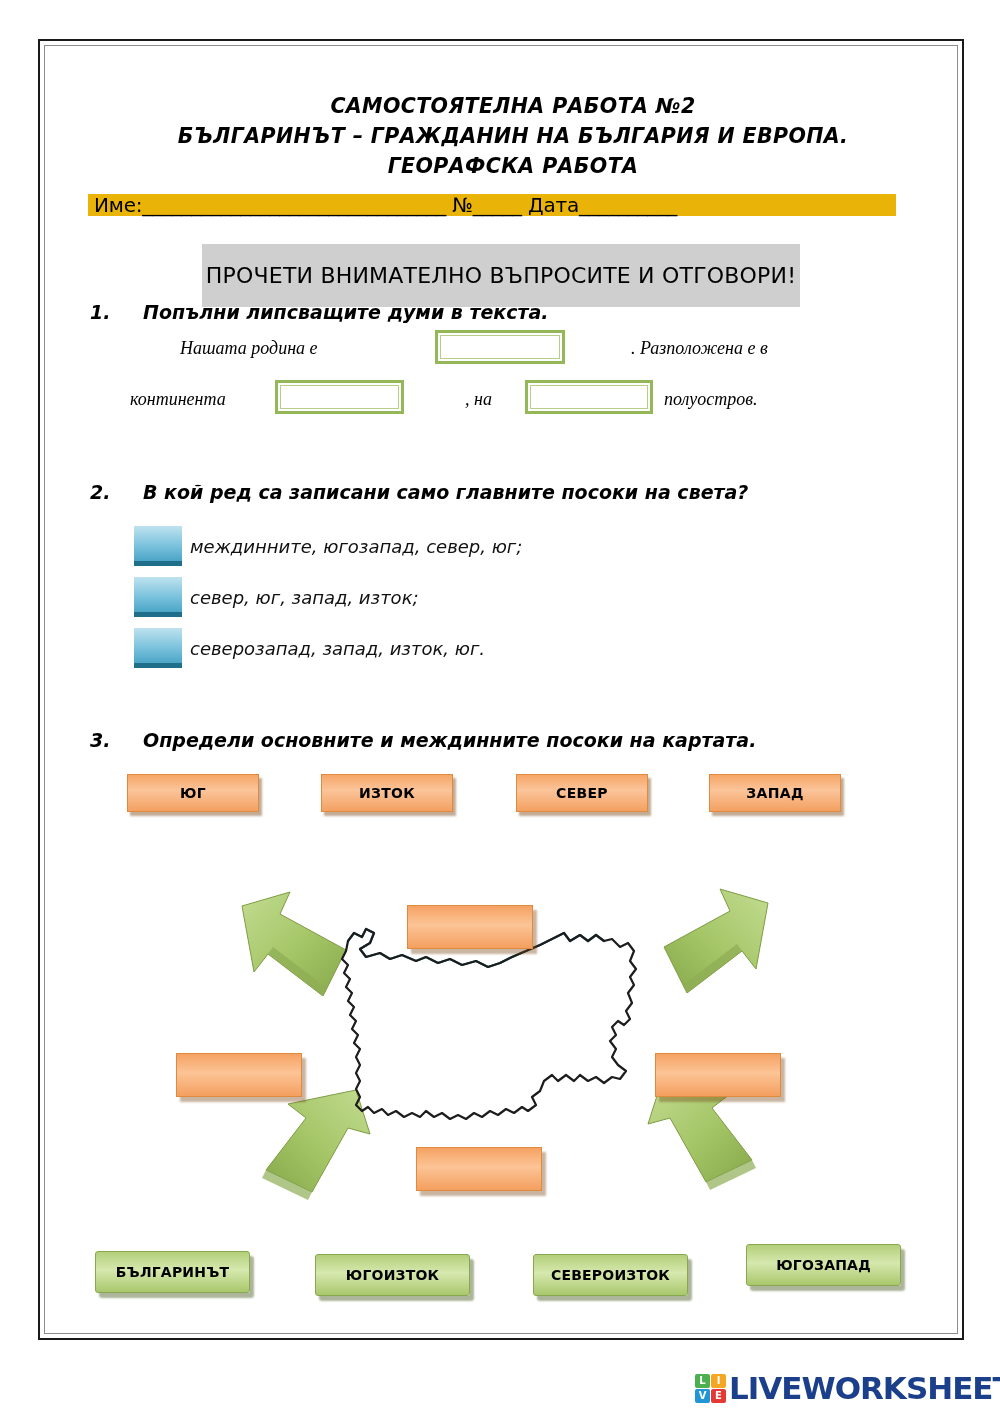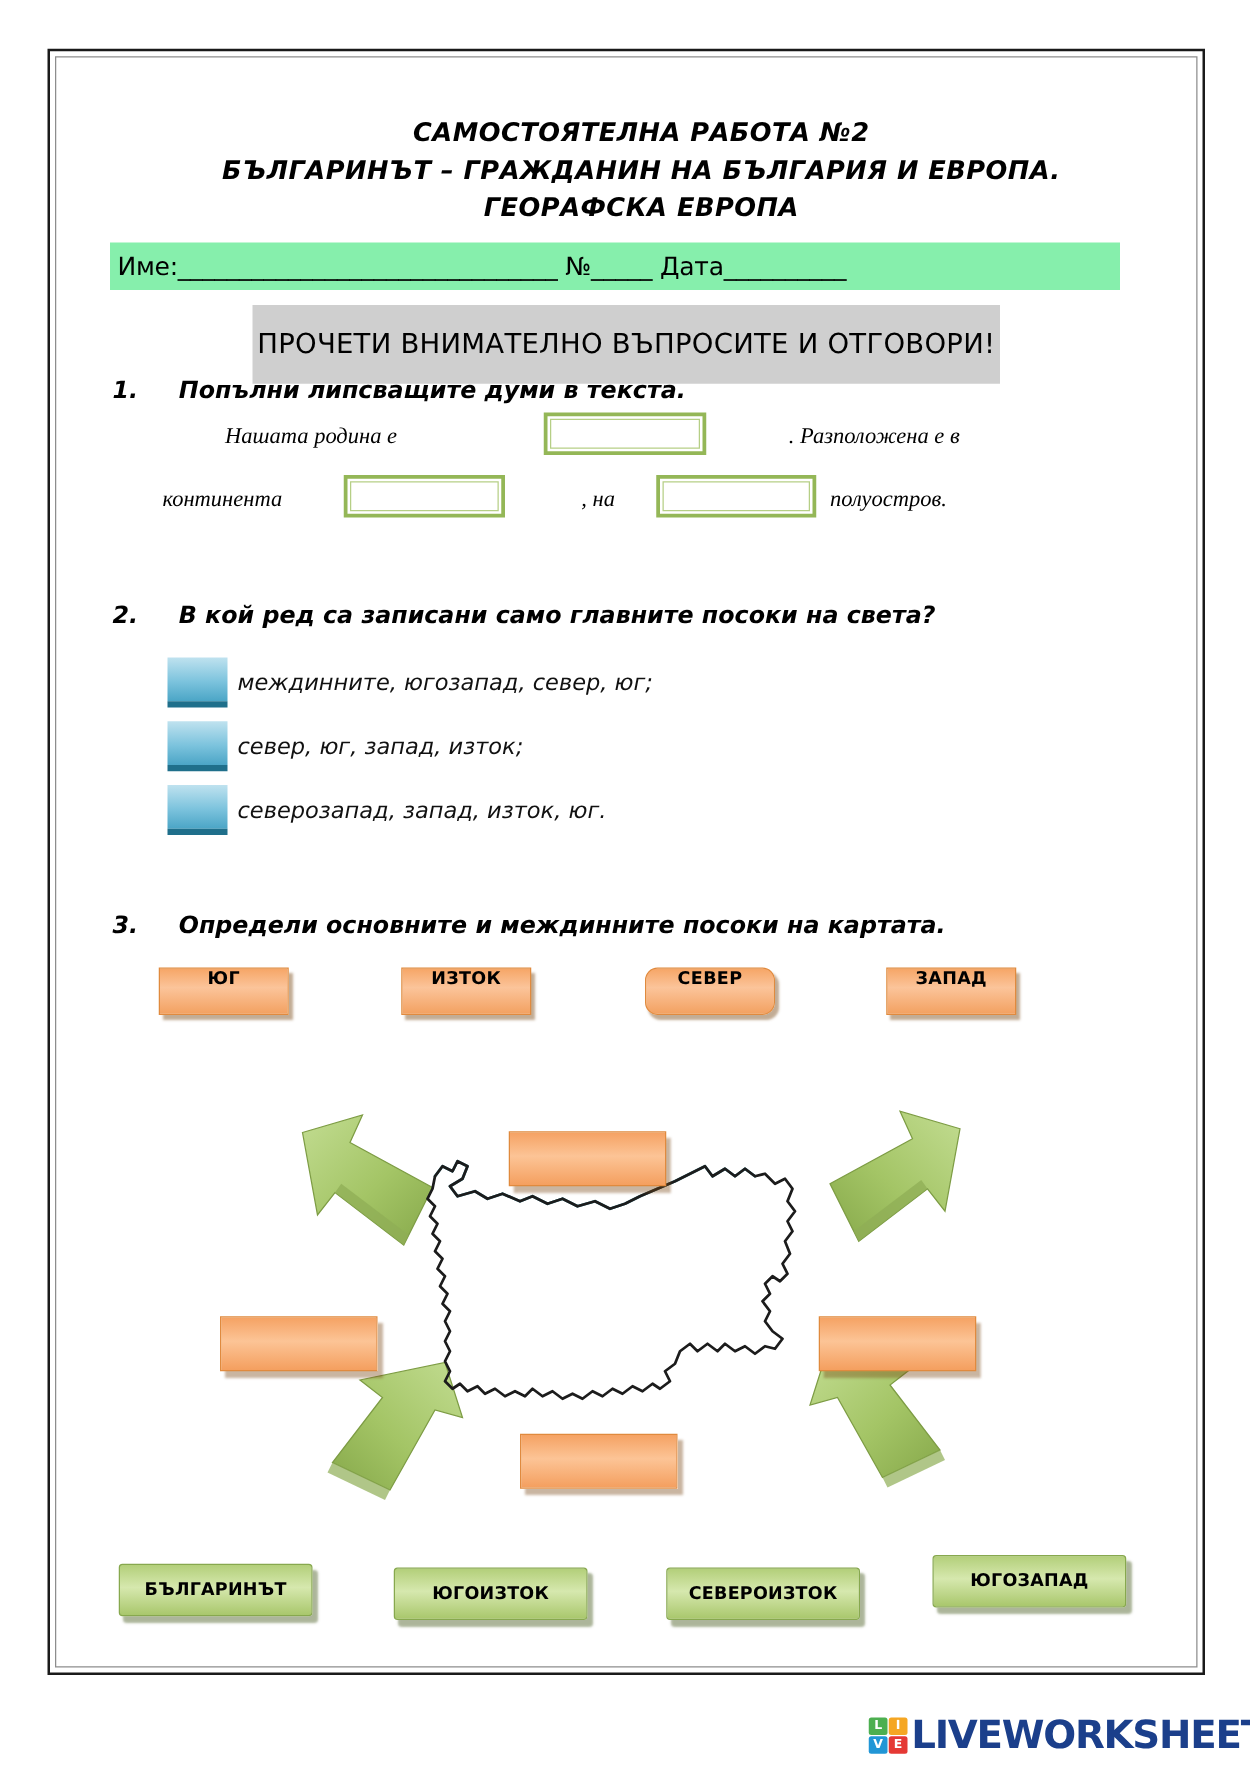--- a/index.html
+++ b/index.html
@@ -63,22 +63,22 @@
     white-space: nowrap;
     margin-left: 24px;
   }
 
   
   .name-bar {
     position: absolute;
     left: 50px;
     top: 155px;
     width: 808px;
-    height: 38px;
-    background: #86efac;
+    height: 22px;
+    background: #eab308;
     display: flex;
     align-items: center;
   }
   .name-text {
     font-family: "DejaVu Sans", sans-serif;
     font-size: 20px;
     color: #000;
     white-space: nowrap;
     padding-left: 6px;
     letter-spacing: -0.2px;
@@ -160,27 +160,28 @@
     font-family: "DejaVu Sans", sans-serif;
     font-style: italic;
     font-size: 18px;
     color: #111;
     white-space: nowrap;
   }
 
   
   .obtn {
     position: absolute;
-    width: 104px;
+    width: 132px;
     height: 38px;
     background: linear-gradient(180deg, #f6a667 0%, #fbc49a 42%, #f3a161 100%);
     border: 1px solid #e08a3e;
     box-shadow: 3px 4px 2px rgba(120,70,20,0.45);
     box-sizing: border-box;
     display: flex;
+    align-items: center;
     justify-content: center;
   }
   .obtn span {
     font-family: "DejaVu Sans", sans-serif;
     font-weight: bold;
     font-size: 14px;
     color: #000;
     letter-spacing: 0.3px;
   }
 
@@ -270,21 +271,21 @@
 
 <div class="sheet">
   <div class="sheet-inner"></div>
 </div>
 
 <div class="content" style="left:38px; top:39px;">
 
   <div class="title-block">
     <div class="title-line">САМОСТОЯТЕЛНА РАБОТА №2</div>
     <div class="title-line">БЪЛГАРИНЪТ – ГРАЖДАНИН НА БЪЛГАРИЯ И ЕВРОПА.</div>
-    <div class="title-line">ГЕОРАФСКА ЕВРОПА</div>
+    <div class="title-line">ГЕОРАФСКА РАБОТА</div>
   </div>
 
   <div class="name-bar">
     <span class="name-text">Име:_______________________________ №_____ Дата__________</span>
   </div>
 
   <div class="instruction-wrap">
     <span class="instruction">ПРОЧЕТИ  ВНИМАТЕЛНО ВЪПРОСИТЕ  И  ОТГОВОРИ!</span>
   </div>
 
@@ -317,21 +318,21 @@
 
   <div class="q-num" style="left:52px; top:690px;">3.</div>
   <div class="q-text" style="left:105px; top:690px;">Определи  основните и междинните посоки на картата.</div>
 
   <div class="obtn" style="left:89px; top:735px;">
     <span>ЮГ</span>
   </div>
   <div class="obtn" style="left:283px; top:735px;">
     <span>ИЗТОК</span>
   </div>
-  <div class="obtn" style="left:478px; top:735px;border-radius:10px;">
+  <div class="obtn" style="left:478px; top:735px;">
     <span>СЕВЕР</span>
   </div>
   <div class="obtn" style="left:671px; top:735px;">
     <span>ЗАПАД</span>
   </div>
 
   <div class="diagram">
 
     <svg class="arrow-svg" style="left:190px; top:55px;" width="132" height="122" viewBox="0 0 132 122">
       <defs>

